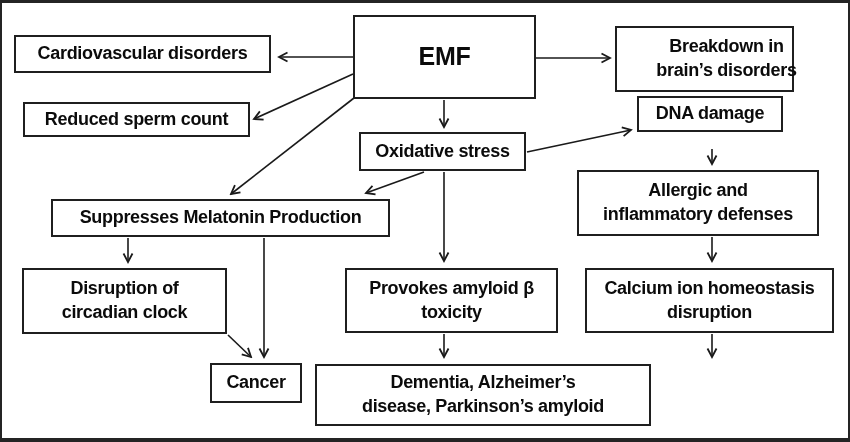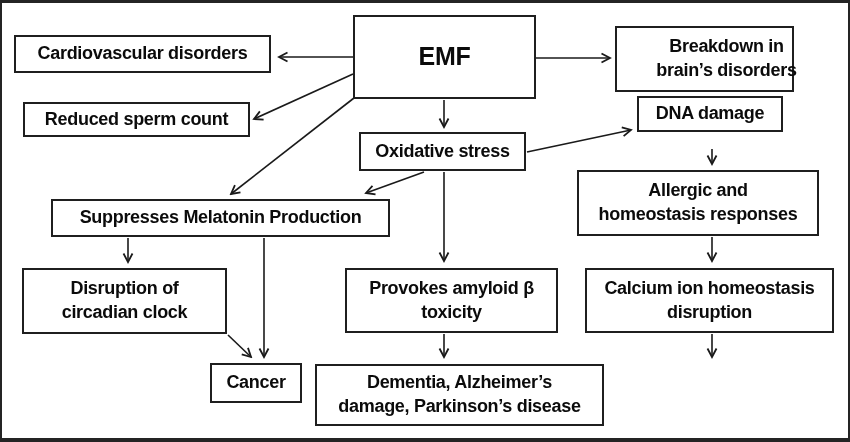--- a/index.html
+++ b/index.html
@@ -38,21 +38,21 @@
   #n-reduced_sperm{left:23px;top:102px;width:227px;height:35px;}
   #n-breakdown{left:615px;top:26px;width:179px;height:66px;padding-left:44px;}
   #n-oxidative{left:359px;top:132px;width:167px;height:39px;}
   #n-dna{left:637px;top:96px;width:146px;height:36px;}
   #n-suppresses{left:23px;top:199px;width:339px;height:38px;margin-left:28px;}
   #n-allergic{left:577px;top:170px;width:242px;height:66px;align-items:center;}
   #n-disruption{left:22px;top:268px;width:205px;height:66px;}
   #n-provokes{left:345px;top:268px;width:213px;height:65px;}
   #n-calcium{left:585px;top:268px;width:249px;height:65px;}
   #n-cancer{left:210px;top:363px;width:92px;height:40px;}
-  #n-dementia{left:315px;top:364px;width:289px;height:62px;}
+  #n-dementia{left:315px;top:364px;width:336px;height:62px;}
   #n-immune{left:615px;top:363px;width:219px;height:40px;}
 </style>
 </head>
 <body>
 
 <div class="stage">
 
   <svg class="edges" id="edges-layer" width="850" height="442" viewBox="0 0 850 442" xmlns="http://www.w3.org/2000/svg">
     <defs>
       <marker id="arrowhead" viewBox="-11 -7 13 14" refX="0" refY="0" markerWidth="13" markerHeight="14" markerUnits="userSpaceOnUse" orient="auto">
@@ -90,21 +90,21 @@
   </div>
 
   <div class="node" id="n-oxidative">Oxidative stress</div>
 
   <div class="node" id="n-dna">DNA damage</div>
 
   <div class="node" id="n-suppresses">Suppresses Melatonin Production</div>
 
   <div class="node" id="n-allergic">
     <span>Allergic and</span>
-    <span>homeostasis responses</span>
+    <span>inflammatory defenses</span>
   </div>
 
   <div class="node" id="n-disruption">
     <span>Disruption of</span>
     <span>circadian clock</span>
   </div>
 
   <div class="node" id="n-provokes">
     <span>Provokes amyloid β</span>
     <span>toxicity</span>
@@ -112,18 +112,18 @@
 
   <div class="node" id="n-calcium">
     <span>Calcium ion homeostasis</span>
     <span>disruption</span>
   </div>
 
   <div class="node" id="n-cancer">Cancer</div>
 
   <div class="node" id="n-dementia">
     <span>Dementia, Alzheimer’s</span>
-    <span>damage, Parkinson’s disease</span>
+    <span>disease, Parkinson’s amyloid</span>
   </div>
 
 
   <div class="frame"></div>
 </div>
 
 </body></html>

